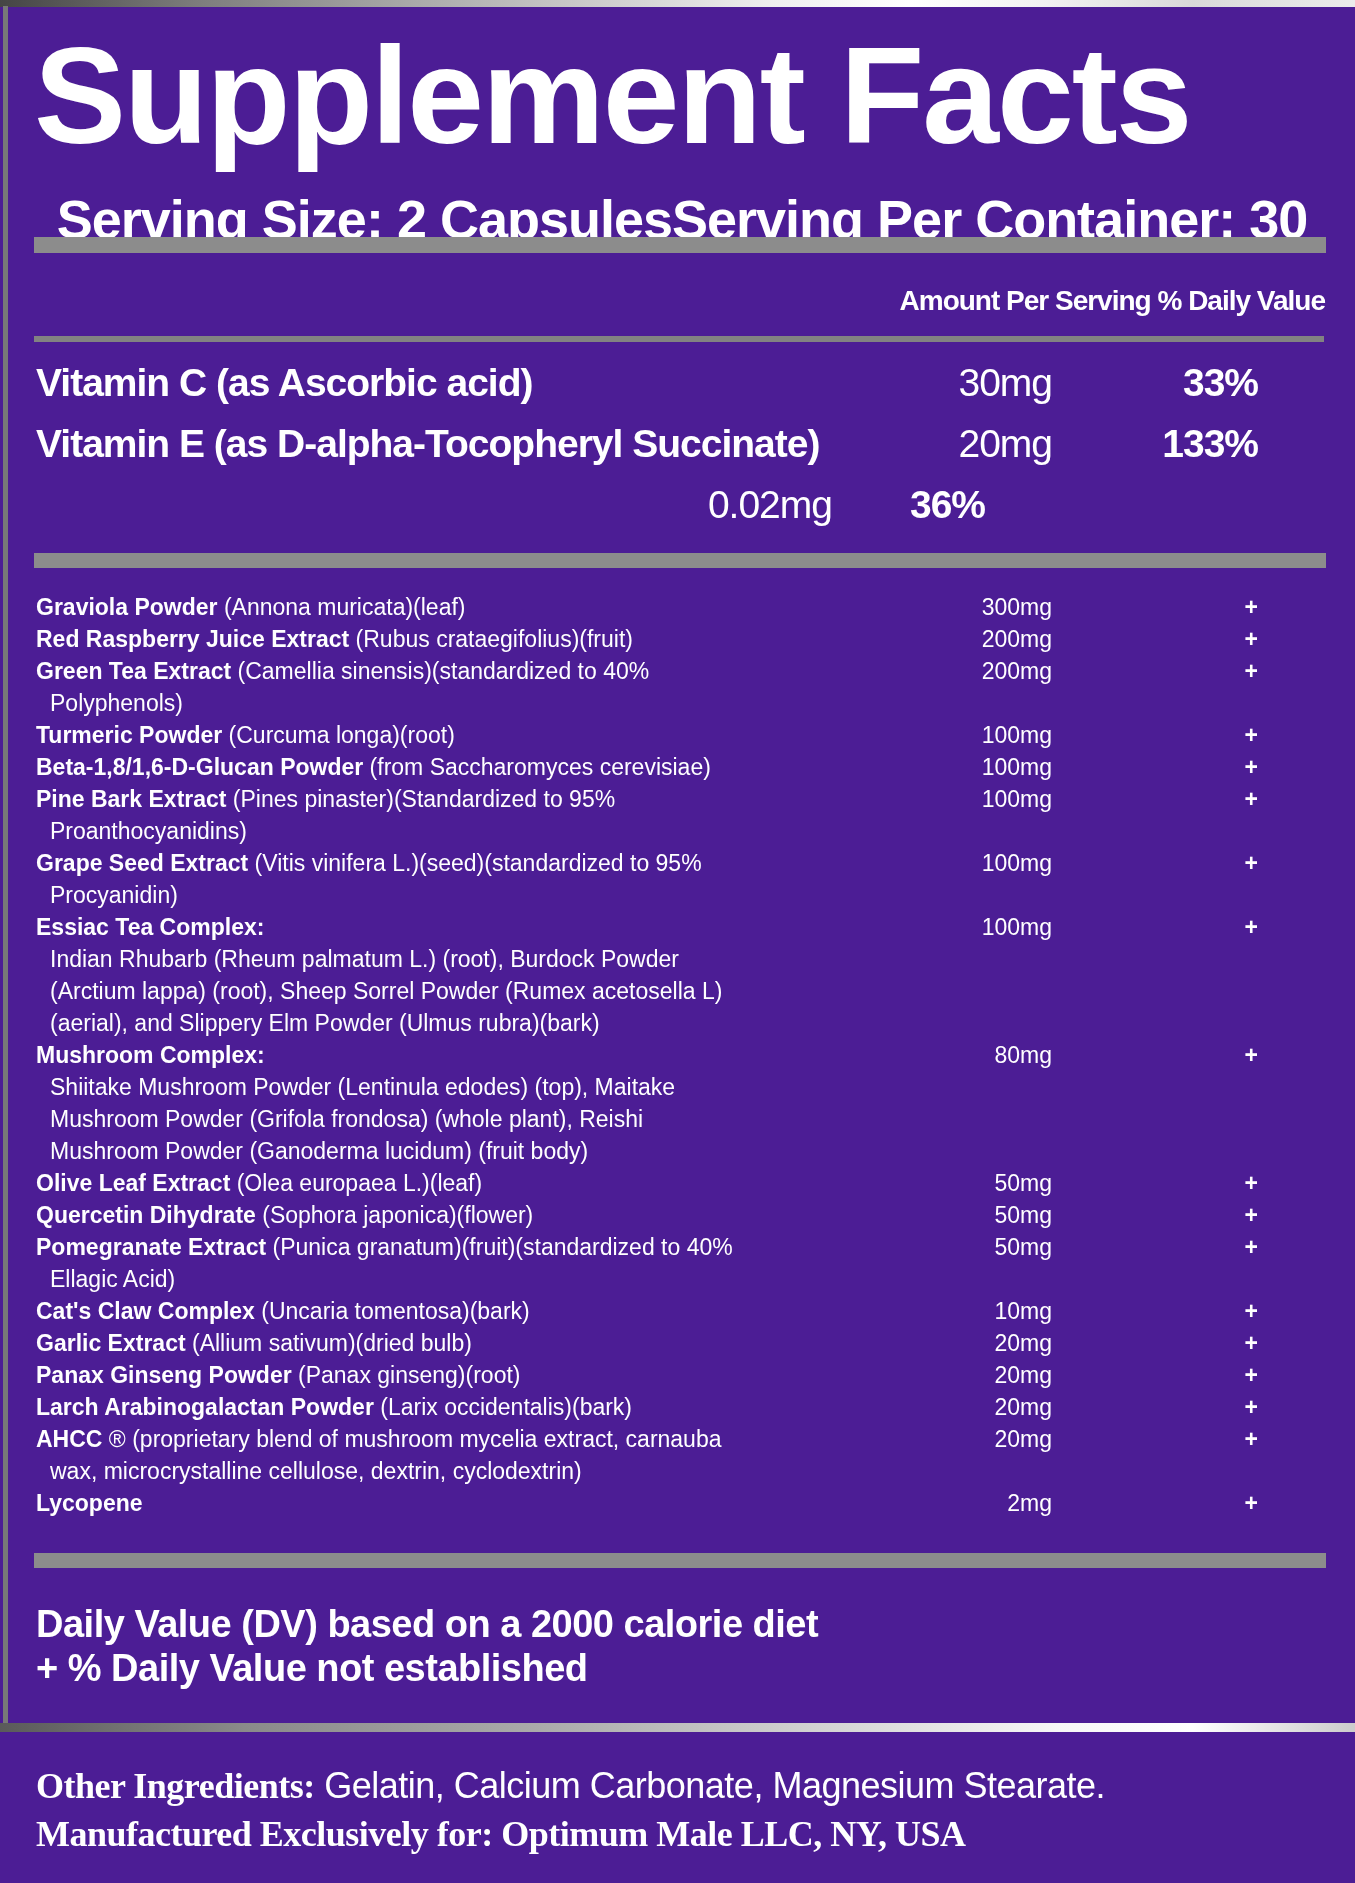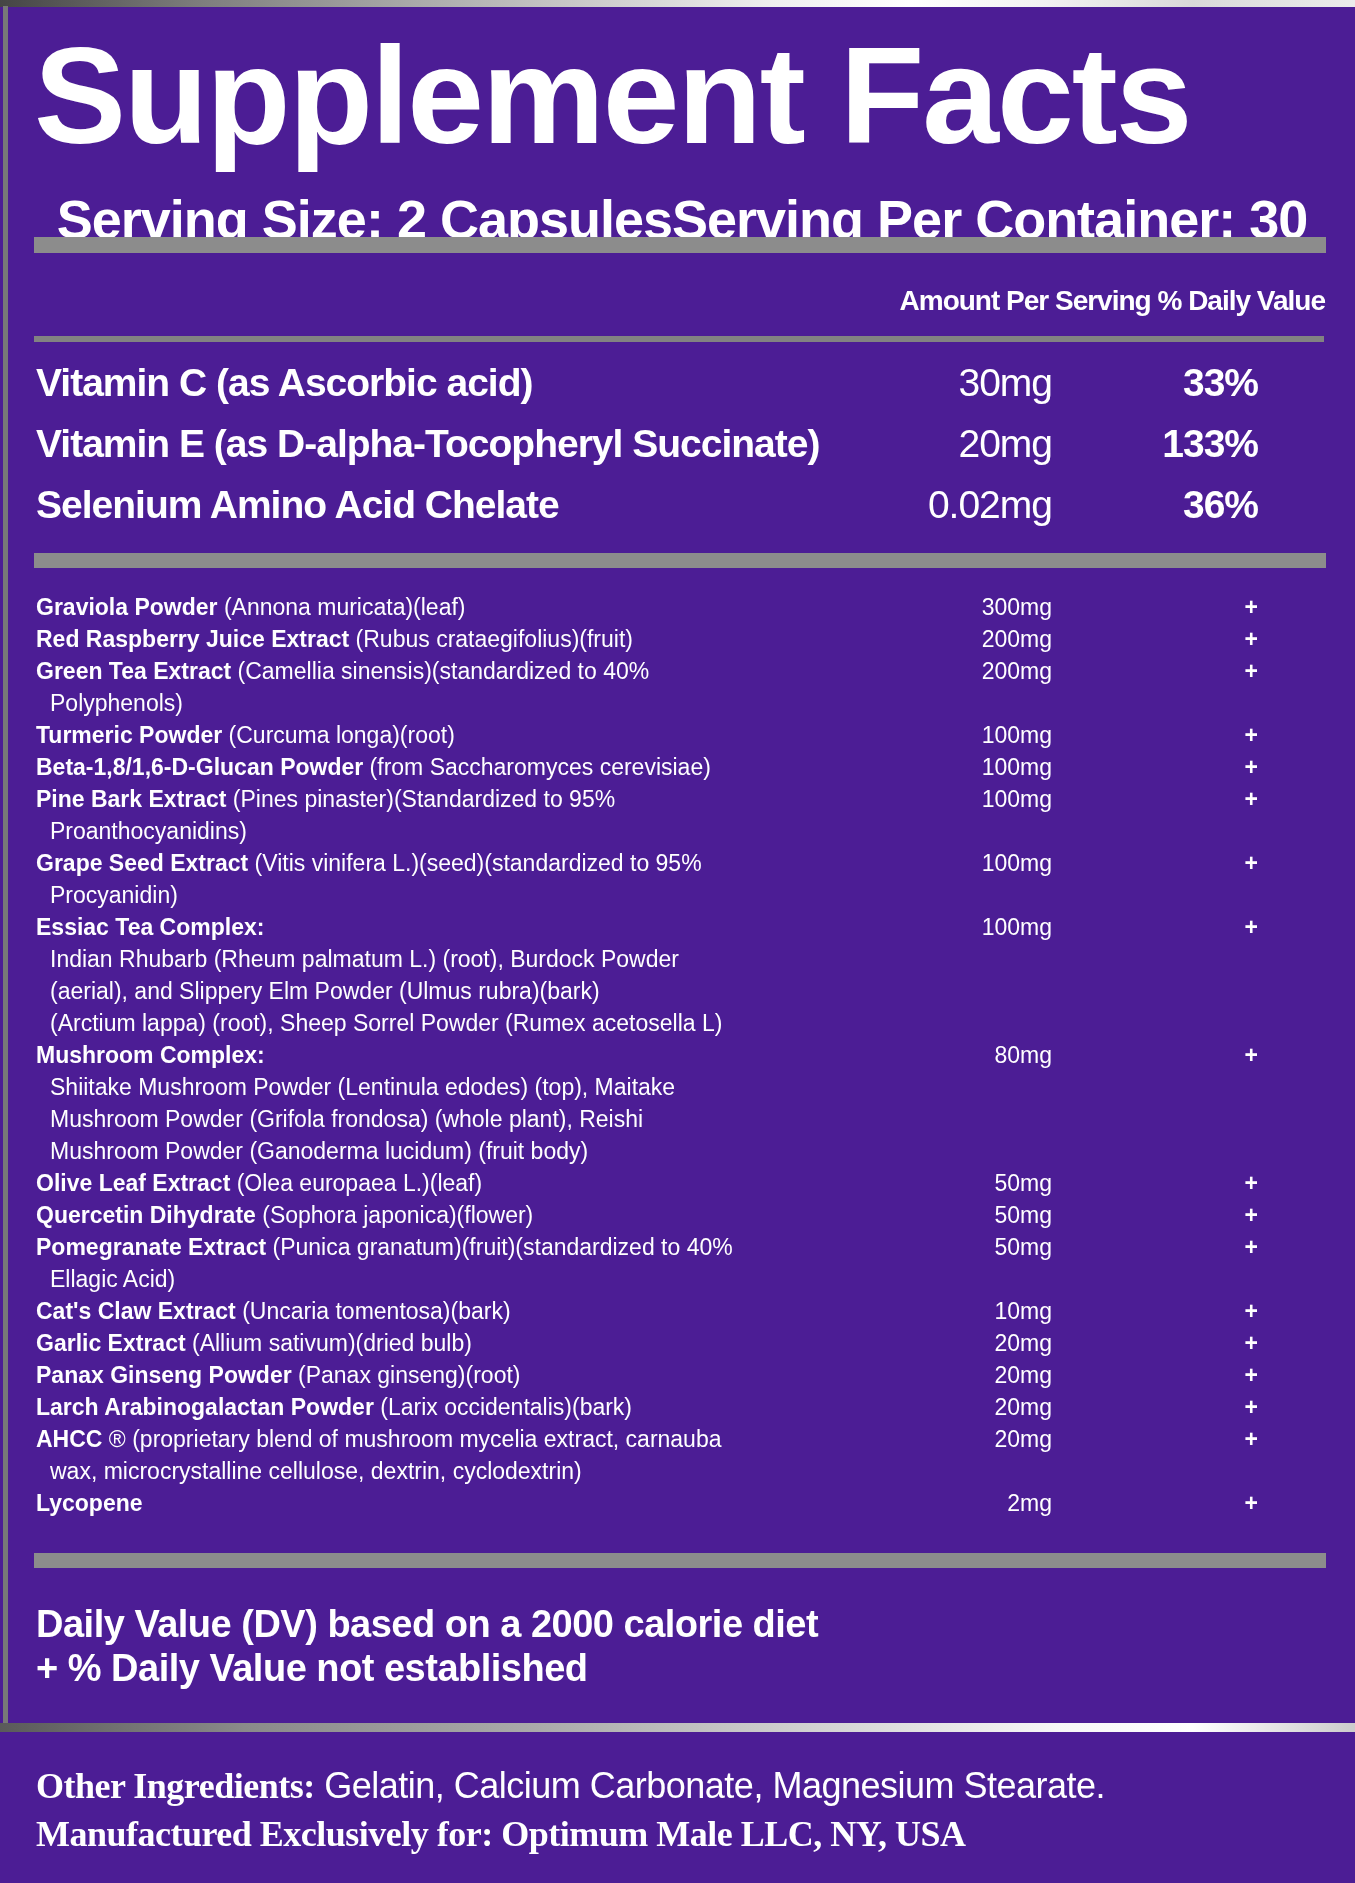--- a/index.html
+++ b/index.html
@@ -82,21 +82,20 @@
         <div class="cell name"><span class="b">Vitamin C (as Ascorbic acid)</span></div>
         <div class="cell amount">30mg</div>
         <div class="cell dv">33%</div>
       </div>
       <div class="row">
         <div class="cell name"><span class="b">Vitamin E (as D-alpha-Tocopheryl Succinate)</span></div>
         <div class="cell amount">20mg</div>
         <div class="cell dv">133%</div>
       </div>
       <div class="row">
-        <div class="cell name"><span class="b">Selenium Amino Acid Chelate</span></div>
         <div class="cell amount">0.02mg</div>
         <div class="cell dv">36%</div>
       </div>
     </div>
 
   <div class="bar bar2"></div>
 
   <div class="table ingredients">
       <div class="row">
         <div class="cell name"><span class="b">Graviola Powder</span><span> (Annona muricata)(leaf)</span></div>
@@ -152,26 +151,26 @@
         <div class="cell name"><span class="b">Essiac Tea Complex:</span></div>
         <div class="cell amount">100mg</div>
         <div class="cell dv">+</div>
       </div>
       <div class="row">
         <div class="cell name indent"><span>Indian Rhubarb (Rheum palmatum L.) (root), Burdock Powder</span></div>
         <div class="cell amount"></div>
         <div class="cell dv"></div>
       </div>
       <div class="row">
+        <div class="cell name indent"><span>(Arctium lappa) (root), Sheep Sorrel Powder (Rumex acetosella L)</span></div>
+        <div class="cell amount"></div>
+        <div class="cell dv"></div>
+      </div>
+      <div class="row">
         <div class="cell name indent"><span>(aerial), and Slippery Elm Powder (Ulmus rubra)(bark)</span></div>
-        <div class="cell amount"></div>
-        <div class="cell dv"></div>
-      </div>
-      <div class="row">
-        <div class="cell name indent"><span>(Arctium lappa) (root), Sheep Sorrel Powder (Rumex acetosella L)</span></div>
         <div class="cell amount"></div>
         <div class="cell dv"></div>
       </div>
       <div class="row">
         <div class="cell name"><span class="b">Mushroom Complex:</span></div>
         <div class="cell amount">80mg</div>
         <div class="cell dv">+</div>
       </div>
       <div class="row">
         <div class="cell name indent"><span>Shiitake Mushroom Powder (Lentinula edodes) (top), Maitake</span></div>
@@ -202,21 +201,21 @@
         <div class="cell name"><span class="b">Pomegranate Extract</span><span> (Punica granatum)(fruit)(standardized to 40%</span></div>
         <div class="cell amount">50mg</div>
         <div class="cell dv">+</div>
       </div>
       <div class="row">
         <div class="cell name indent"><span>Ellagic Acid)</span></div>
         <div class="cell amount"></div>
         <div class="cell dv"></div>
       </div>
       <div class="row">
-        <div class="cell name"><span class="b">Cat's Claw Extract</span><span> (Uncaria tomentosa)(bark)</span></div>
+        <div class="cell name"><span class="b">Cat's Claw Complex</span><span> (Uncaria tomentosa)(bark)</span></div>
         <div class="cell amount">10mg</div>
         <div class="cell dv">+</div>
       </div>
       <div class="row">
         <div class="cell name"><span class="b">Garlic Extract</span><span> (Allium sativum)(dried bulb)</span></div>
         <div class="cell amount">20mg</div>
         <div class="cell dv">+</div>
       </div>
       <div class="row">
         <div class="cell name"><span class="b">Panax Ginseng Powder</span><span> (Panax ginseng)(root)</span></div>

